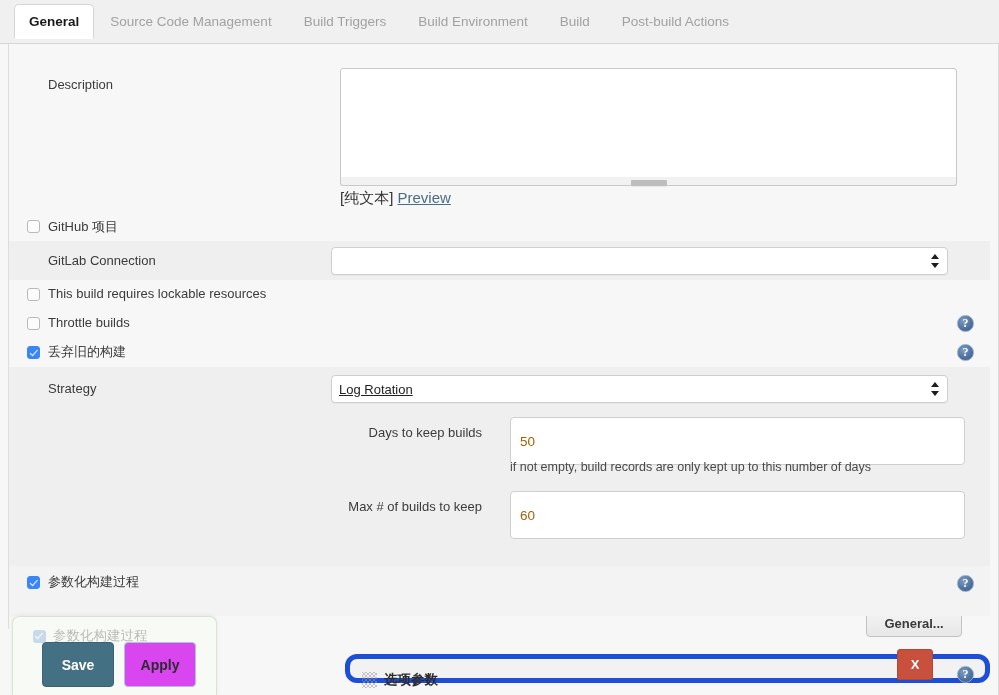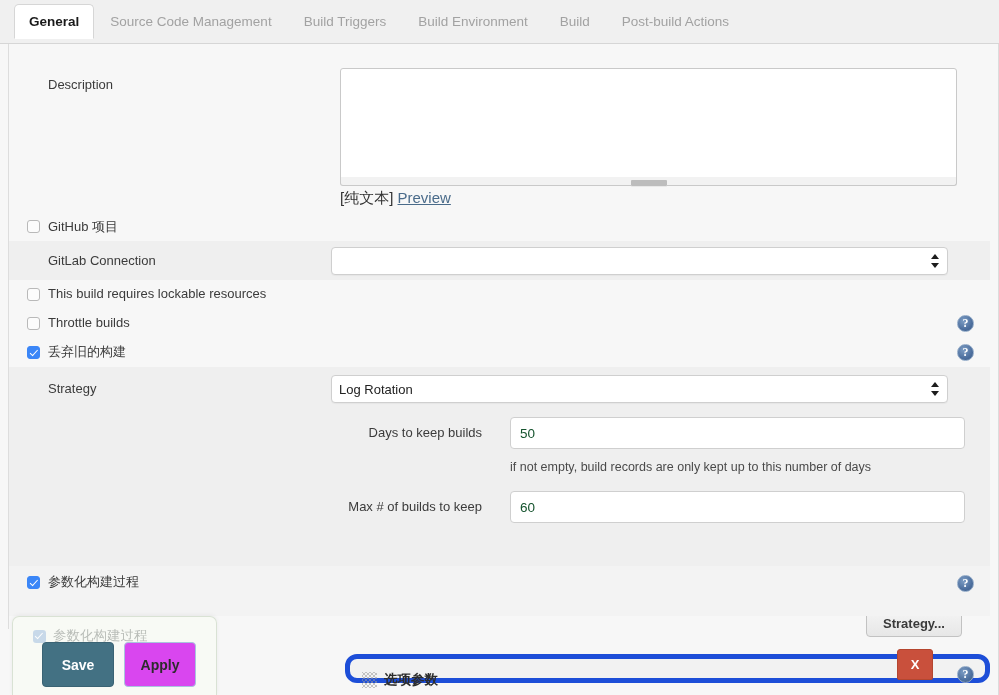--- a/index.html
+++ b/index.html
@@ -196,24 +196,24 @@
     bottom: 1px;
     border-top: 5px solid #1c1c1c;
   }
 
   input.txt {
     position: absolute;
     box-sizing: border-box;
     background: #ffffff;
     border: 1px solid #cfcfcf;
     border-radius: 4px;
-    height: 32px;
+    height: 48px;
     font-family: "Liberation Sans", sans-serif;
     font-size: 13.5px;
-    color: #14532d;
+    color: #a16207;
     padding: 0 9px;
     outline: none;
   }
 
   
   .cb {
     position: absolute;
     width: 13px; height: 13px;
     box-sizing: border-box;
     border: 1px solid #b9b9b9;
@@ -448,35 +448,35 @@
 
     <div class="row plain" style="top:294px; height:29px;">
       <div class="cb checked" style="left:18px; top:8px;"></div>
       <div class="lbl" style="left:39px; top:5px;">丢弃旧的构建</div>
       <div class="help" style="left:948px; top:6px;"></div>
     </div>
 
     <div class="row alt" style="top:323px; height:243px;">
       <div class="lbl" style="left:39px; top:14px;">Strategy</div>
       <div class="sel-wrap" style="left:322px; top:8px; width:617px; height:28px;">
-        <select class="sel" style="left:0; top:0; width:617px;">
+        <select class="sel" style="left:0; top:0; width:617px;text-decoration:underline;">
           <option>Log Rotation</option>
         </select>
         <span class="sel-arrows"></span>
       </div>
 
       <div class="lbl-r" style="left:280px; top:58px; width:193px;">Days to keep builds</div>
       <input class="txt" style="left: 501px; top: 50px; width: 455px;" value="50">
       <div class="hint" style="left:501px; top:93px;">if not empty, build records are only kept up to this number of days</div>
 
       <div class="lbl-r" style="left:280px; top:132px; width:193px;">Max # of builds to keep</div>
       <input class="txt" style="left: 501px; top: 124px; width: 455px;" value="60">
     </div>
 
-    <button class="btn-advanced">Strategy...</button>
+    <button class="btn-advanced">General...</button>
 
     <div class="param-row" style="top:522px;">
       <div class="cb checked" style="left:18px; top:10px;"></div>
       <div class="lbl" style="left:39px; top:7px;">参数化构建过程</div>
       <div class="help" style="left:948px; top:9px;"></div>
     </div>
 
   </div>
 
   <div class="param-block">

